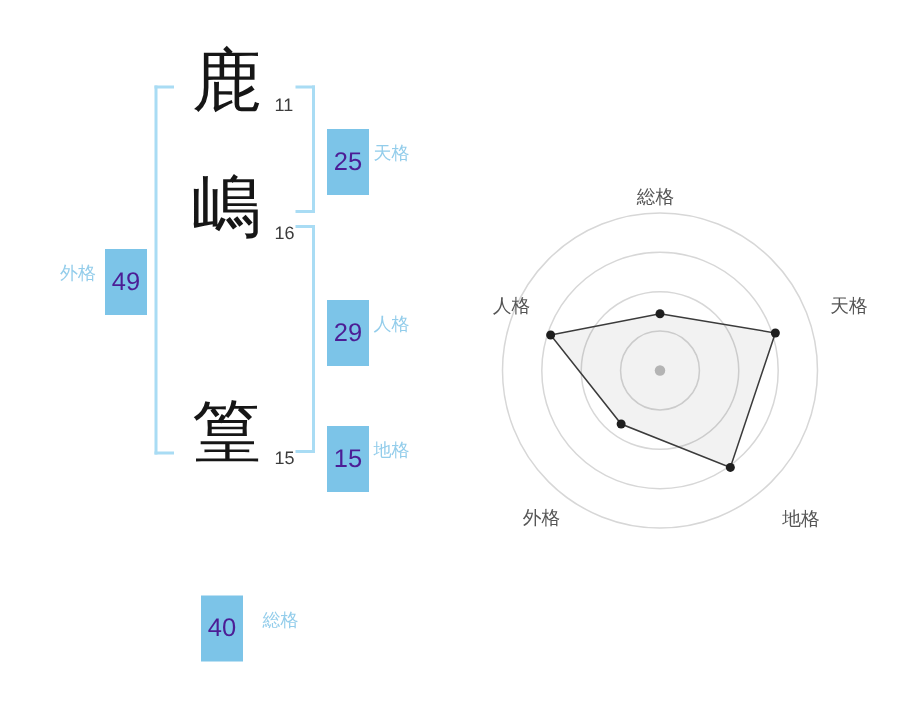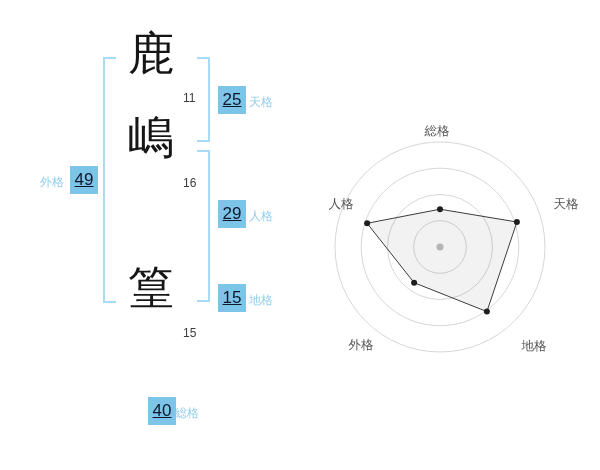--- a/index.html
+++ b/index.html
@@ -2,24 +2,24 @@
 <html><head>
 <meta charset="utf-8">
 <style>
   html,body{margin:0;padding:0;background:#fff;}
   .page{
     position:relative;width:600px;height:470px;background:#ffffff;overflow:hidden;
     font-family:"Liberation Sans","DejaVu Sans",sans-serif;
   }
   .abs{position:absolute;}
   .kanji{font-size:46px;line-height:1;color:#161616;}
-  .strokes{font-size:12px;color:#3c3c3c;margin-top:28px;}
+  .strokes{font-size:12px;color:#3c3c3c;}
   .kbox{
-    width:28px;height:28px;display:flex;align-items:center;justify-content:center;
-    color:#0f172a;font-size:17px;text-decoration:underline;
+    width:28px;height:44px;display:flex;align-items:center;justify-content:center;
+    color:#4c1d95;font-size:17px;
   }
   .klabel{font-size:12px;}
   .bracket{background:#a9dcf4;}
   .ring{fill:none;stroke:#d7d7d7;stroke-width:1;}
   .radar-poly{fill:rgba(0,0,0,0.05);stroke:#3b3b3b;stroke-width:1;}
   .dot{fill:#1e1e1e;}
   .center-dot{fill:#b4b4b4;}
   .axis-label{font-size:12.5px;fill:#555;font-family:"Liberation Sans","DejaVu Sans",sans-serif;}
 </style>
 </head>
@@ -53,21 +53,21 @@
   <div class="abs bracket" style="left: 208px; top: 150px; width: 2px; height: 152px; background: rgb(169, 220, 244);"></div>
   <div class="abs bracket" style="left: 197px; top: 150px; width: 13px; height: 2px; background: rgb(169, 220, 244);"></div>
   <div class="abs bracket" style="left: 197px; top: 300px; width: 13px; height: 2px; background: rgb(169, 220, 244);"></div>
 
   <div class="abs kbox" style="left: 218px; top: 200px; background: rgb(124, 196, 232);">29</div>
   <div class="abs klabel" style="left: 249px; top: 208px; color: rgb(147, 205, 235);">人格</div>
 
   <div class="abs kbox" style="left: 218px; top: 284px; background: rgb(124, 196, 232);">15</div>
   <div class="abs klabel" style="left: 249px; top: 292px; color: rgb(147, 205, 235);">地格</div>
 
-  <div class="abs kbox" style="left: 148px; top: 397px; background: rgb(124, 196, 232);">40</div>
+  <div class="abs kbox" style="left: 134px; top: 397px; background: rgb(124, 196, 232);">40</div>
   <div class="abs klabel" style="left: 175px; top: 405px; color: rgb(147, 205, 235);">総格</div>
 
   <svg class="abs" style="left:300px;top:111px" width="280" height="272" viewBox="0 0 280 272">
       <circle cx="140" cy="136" r="105.0" class="ring"></circle>
       <circle cx="140" cy="136" r="78.8" class="ring"></circle>
       <circle cx="140" cy="136" r="52.5" class="ring"></circle>
       <circle cx="140" cy="136" r="26.3" class="ring"></circle>
       <polygon points="140.0,98.2 216.9,111.0 186.9,200.6 114.1,171.7 67.1,112.3" class="radar-poly"></polygon>
       <circle cx="140" cy="136" r="3.5" class="center-dot"></circle>
       <circle cx="140.0" cy="98.2" r="3" class="dot"></circle>

